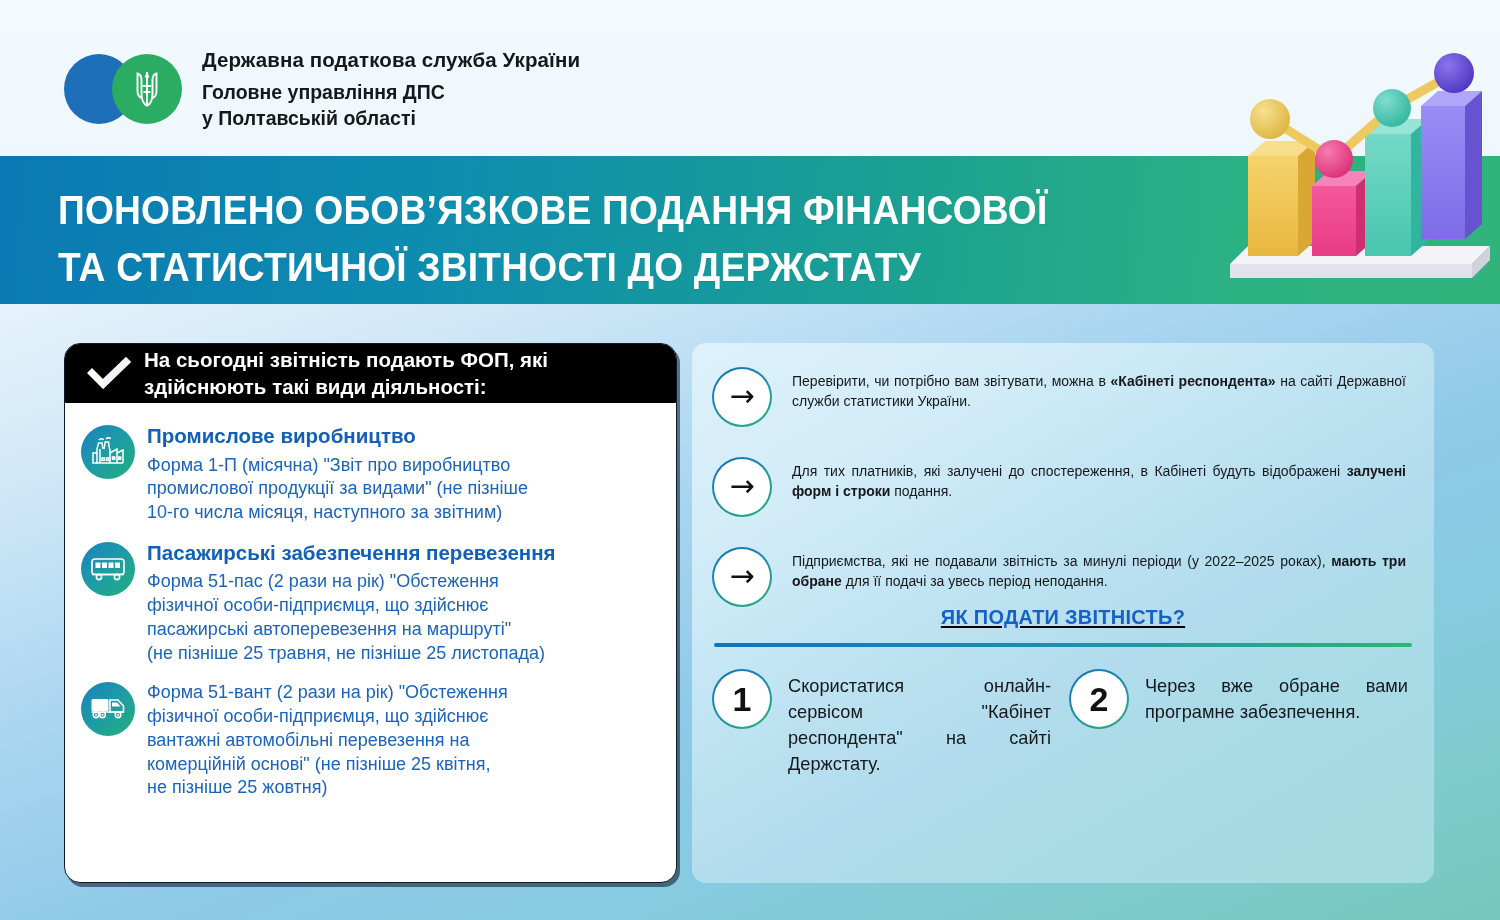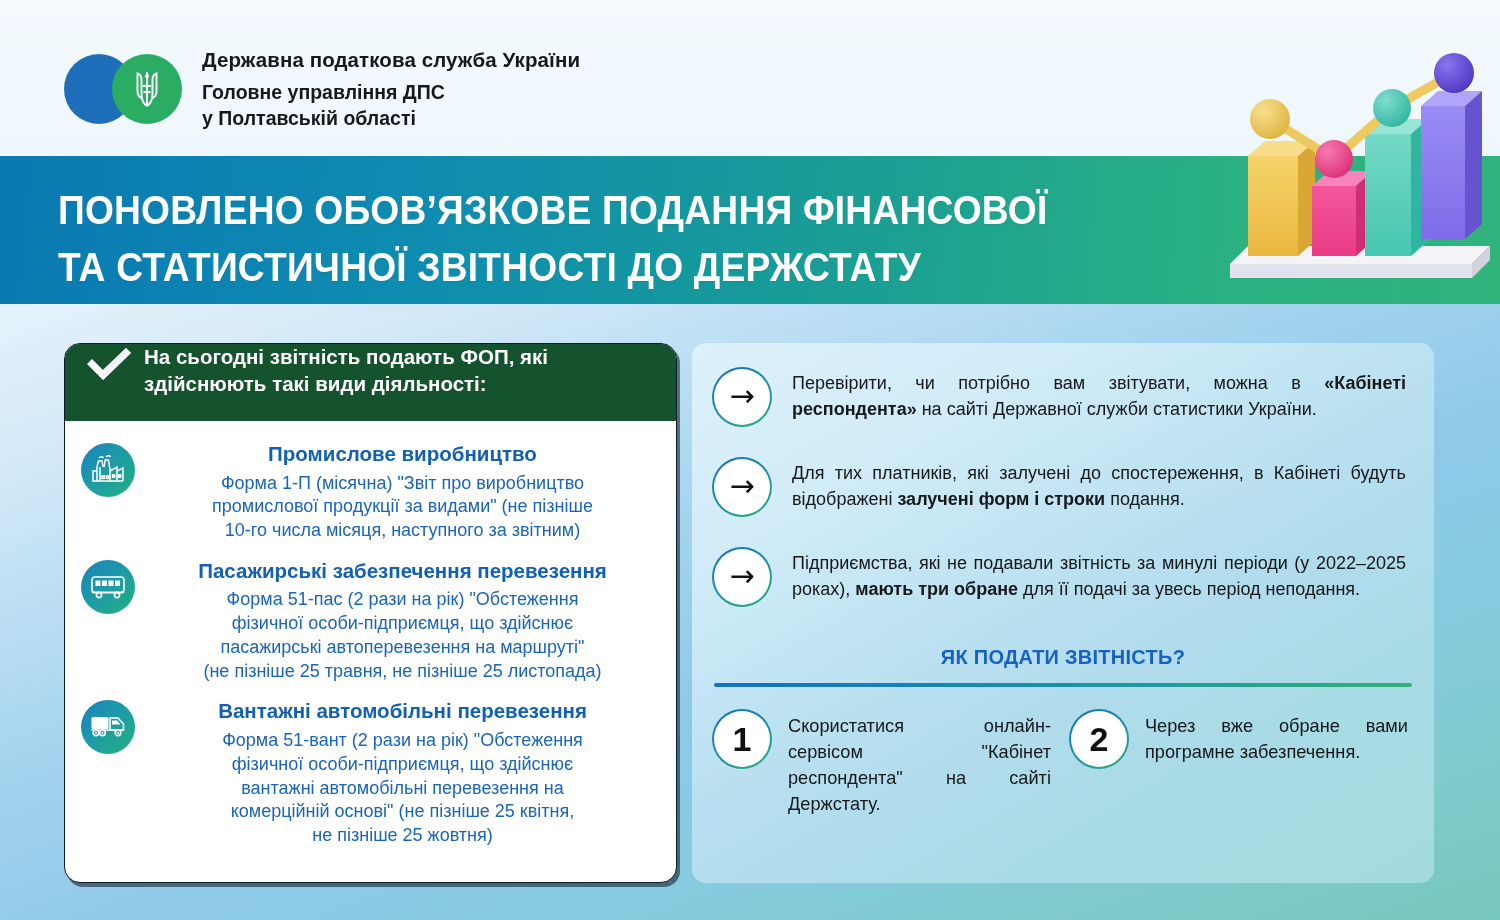--- a/index.html
+++ b/index.html
@@ -128,44 +128,43 @@
     height: 540px;
     background: #ffffff;
     border-radius: 16px;
     border: 1.5px solid #0d1a2b;
     box-shadow: 3px 4px 0 rgba(10,20,35,.55);
     overflow: hidden;
   }
   #left-card-header {
     position: relative;
     margin: -1px -1px 0 -1px;
-    height: 78px;
-    background: #14532d;
+    height: 60px;
+    background: #000000;
     border-radius: 15px 15px 3px 3px;
     display: flex;
-    align-items: flex-start;
+    align-items: center;
     padding: 0 14px 0 18px;
   }
   #check-icon {
     flex: 0 0 auto;
     width: 54px; height: 42px;
     margin-right: 8px;
     display: flex; align-items: center; justify-content: center;
   }
   #left-card-header-text {
     color: #ffffff;
     font-size: 20.5px;
     font-weight: bold;
     line-height: 1.32;
     white-space: pre-line;
   }
 
   #left-card-body {
     padding: 20px 18px 0 16px;
-    text-align: center;
   }
   .activity-item {
     display: flex;
     align-items: flex-start;
     margin-bottom: 15px;
   }
   .activity-icon {
     flex: 0 0 auto;
     width: 54px; height: 54px;
     border-radius: 50%;
@@ -239,21 +238,21 @@
     font-size: 34px;
     font-weight: bold;
     color: #111111;
     line-height: 1;
     font-family: "Liberation Sans", sans-serif;
   }
   .arrow-text {
     flex: 1 1 auto;
     margin-left: 22px;
     color: #16181c;
-    font-size: 18px;
+    font-size: 14px;
     line-height: 1.44;
     text-align: justify;
     text-justify: inter-word;
     padding-top: 2px;
   }
   .arrow-text b { font-weight: bold; }
 
   #how-title {
     text-align: center;
     color: #1561c4;
@@ -479,21 +478,20 @@
             <path d="M1.5 16 L33.5 16"></path>
             <circle cx="6" cy="18.8" r="2.8"></circle>
             <circle cx="12.5" cy="18.8" r="2.8"></circle>
             <circle cx="28" cy="18.8" r="2.8"></circle>
             <circle cx="6" cy="18.8" r="1" fill="#ffffff" stroke="none"></circle>
             <circle cx="12.5" cy="18.8" r="1" fill="#ffffff" stroke="none"></circle>
             <circle cx="28" cy="18.8" r="1" fill="#ffffff" stroke="none"></circle>
           </svg>
         </div>
         <div class="activity-text">
-          <div class="activity-title">Вантажні автомобільні перевезення</div>
           <div class="activity-desc">Форма 51-вант (2 рази на рік) "Обстеження
 фізичної особи-підприємця, що здійснює
 вантажні автомобільні перевезення на
 комерційній основі" (не пізніше 25 квітня,
 не пізніше 25 жовтня)</div>
         </div>
       </div>
 
     </div>
   </div>
@@ -520,21 +518,21 @@
 
     <div class="arrow-item" style="margin-top:34px;">
       <div class="circle-wrap">
         <div class="arrow-circle">
             <span class="arrow-glyph">→</span>
           </div>
       </div>
       <div class="arrow-text"><span>Підприємства, які не подавали звітність за минулі періоди (у 2022–2025 роках), </span><b>мають три обране</b><span> для її подачі за увесь період неподання.</span></div>
     </div>
 
-    <div style="margin-top:40px;">
+    <div style="text-decoration:underline;">
       <div id="how-title">ЯК ПОДАТИ ЗВІТНІСТЬ?</div>
       <div id="how-divider"></div>
     </div>
 
     <div id="steps-row">
       <div class="step-item">
         <div class="circle-wrap">
           <div class="num-circle">
               <span class="num-glyph">1</span>
             </div>

